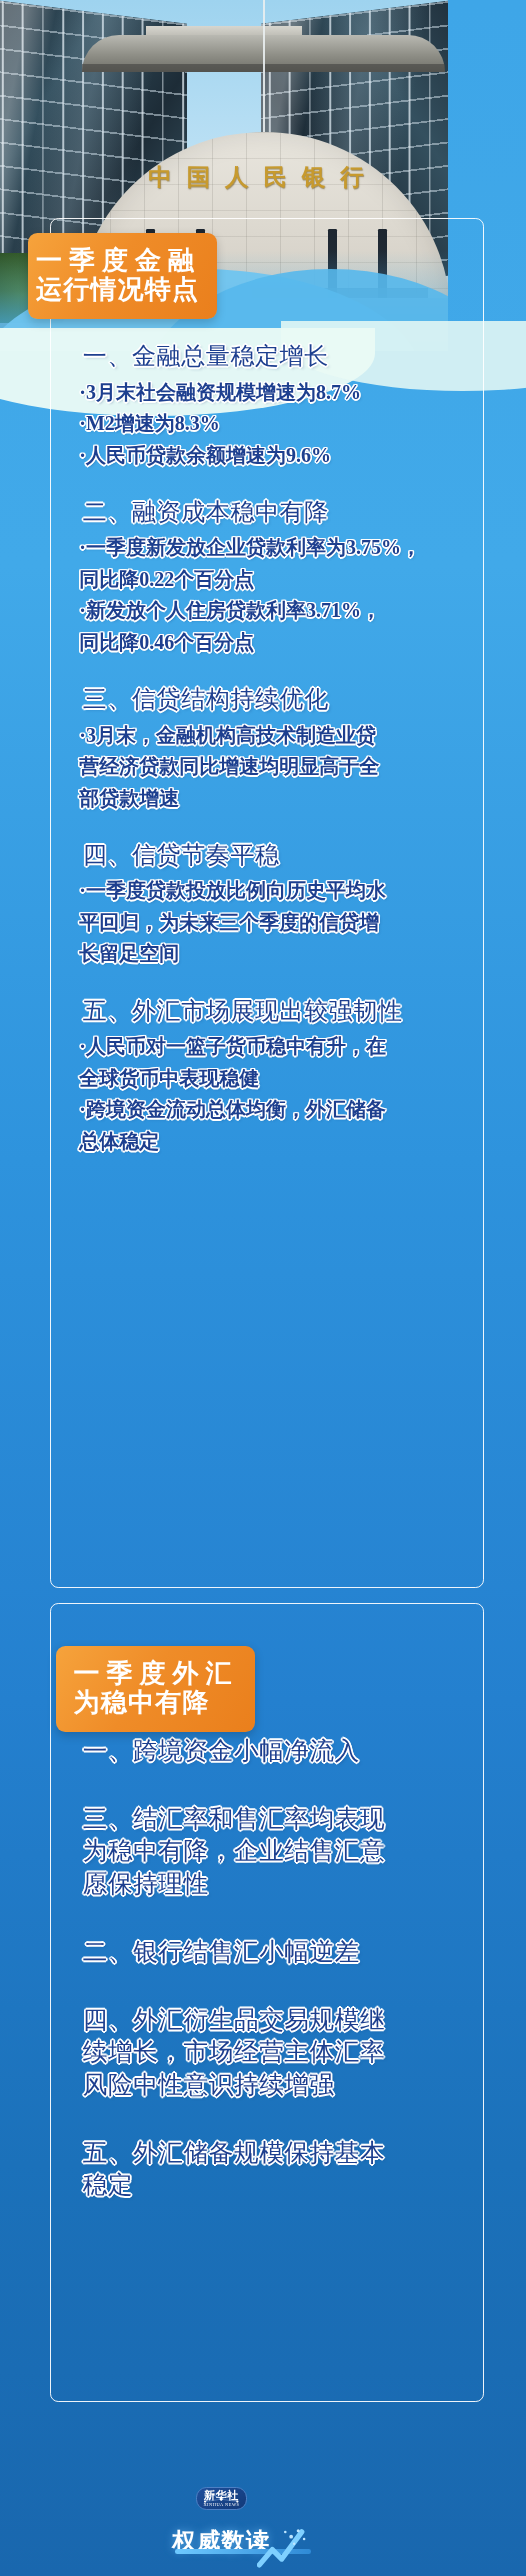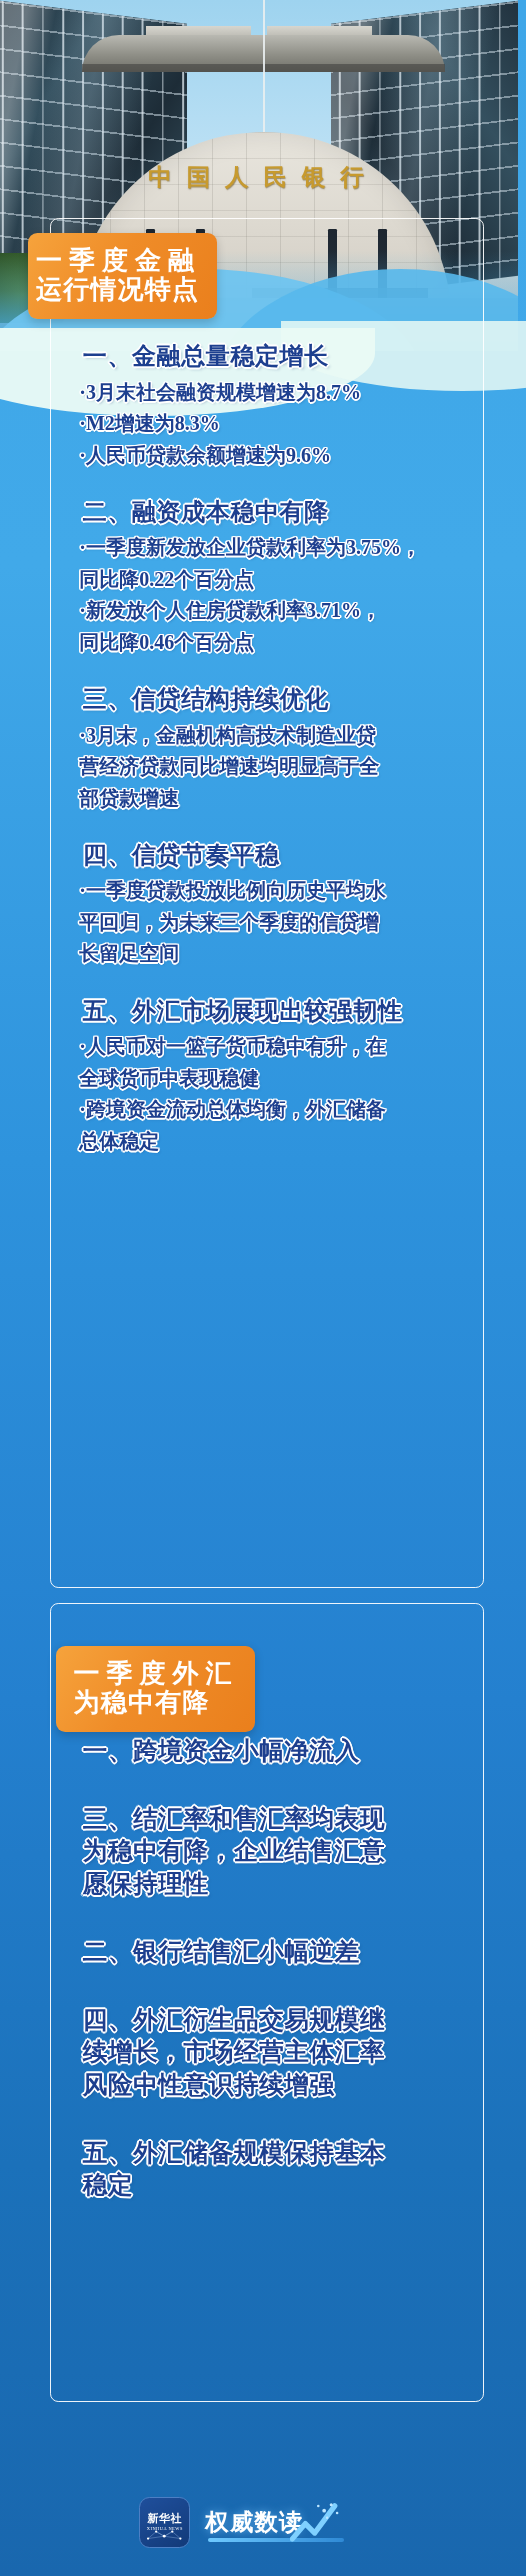--- a/index.html
+++ b/index.html
@@ -18,21 +18,21 @@
       #3ea6e8 0%,
       #41a9e9 22%,
       #2e93dd 45%,
       #2480cf 66%,
       #1b71ba 84%,
       #1967ae 100%);
   }
 
   
   .hero{
-    position:absolute;left:0;top:0;width:518px;height:351px;overflow:hidden;
+    position:absolute;left:0;top:0;width:448px;height:351px;overflow:hidden;
     background:linear-gradient(180deg,#9fd4ef 0%,#8fcbeb 28%,#cfd8d8 60%,#b9c4c8 100%);
   }
   .sky{position:absolute;left:0;top:0;width:527px;height:176px;
        background:linear-gradient(180deg,#9ed3ef 0%,#bfe2f5 100%);}
   
   .facade{position:absolute;top:0;height:275px;overflow:hidden;}
   .facade.left{left:-5.9px;width:193px;
     background:linear-gradient(120deg,#20303c 0%,#34505f 30%,#1d2c37 62%,#42606f 100%);
     transform:skewY(7deg);transform-origin:left top;}
   .facade.right{right:-5.9px;width:193px;
@@ -110,21 +110,21 @@
     border-radius:8.2px;box-sizing:border-box;pointer-events:none;}
   #card1{top:218px;height:1370px;}
   #card2{top:1603px;height:799px;}
   .card-body{position:relative;padding:123px 16.4px 17.6px 24.6px;}
   #card2 .card-body{padding-top:132px;}
 
   
   .sec{margin:0 0 9.4px 0;}
   .h{
     font-size:24px;
-    font-weight:bold;
+    font-weight:normal;
     color:#1d3f8f;
     line-height:1.28;
     letter-spacing:0.6px;
     margin:0 0 5.9px 0;
     text-shadow:
        1.8px 0 0 #fff, -1.8px 0 0 #fff, 0 1.8px 0 #fff, 0 -1.8px 0 #fff,
        1.2px 1.2px 0 #fff, -1.2px 1.2px 0 #fff, 1.2px -1.2px 0 #fff, -1.2px -1.2px 0 #fff,
        2.3px 2.3px 2.9px rgba(20,50,110,.28);
     padding-left:8.2px;
   }
@@ -140,21 +140,21 @@
        1.8px 1.8px 2.3px rgba(20,50,110,.25);
     padding-left:5.9px;
     text-indent:-1.2px;
   }
   .gap-l{margin-bottom:27px;}
   #card2 .h{font-size:24.6px;line-height:1.33;margin-bottom:0;}
   #card2 .sec{margin-bottom:35px;}
 
   
   .footer{position:absolute;left:0;top:2487px;width:443px;height:70px;
-    display:flex;align-items:center;justify-content:center;gap:15px;z-index:20;}
+    display:flex;align-items:center;justify-content:center;gap:15px;z-index:20;flex-direction:column;}
   .xh-logo{width:49px;height:49px;border-radius:10.5px;
     background:linear-gradient(150deg,#1f4f9c 0%,#123a79 100%);
     border:1.2px solid #4d7fc4;display:flex;flex-direction:column;
     align-items:center;justify-content:center;position:relative;}
   .xh-cn{color:#fff;font-size:11px;font-weight:bold;letter-spacing:0.6px;
     font-family:"DejaVu Sans","Liberation Sans",sans-serif;line-height:1;}
   .xh-en{color:#fff;font-size:4.4px;letter-spacing:0.5px;margin-top:1.8px;
     font-family:"Liberation Serif",serif;}
   .xh-net{position:absolute;bottom:4.1px;left:0;right:0;height:15px;}
   .qw{position:relative;height:47px;display:flex;align-items:center;}

